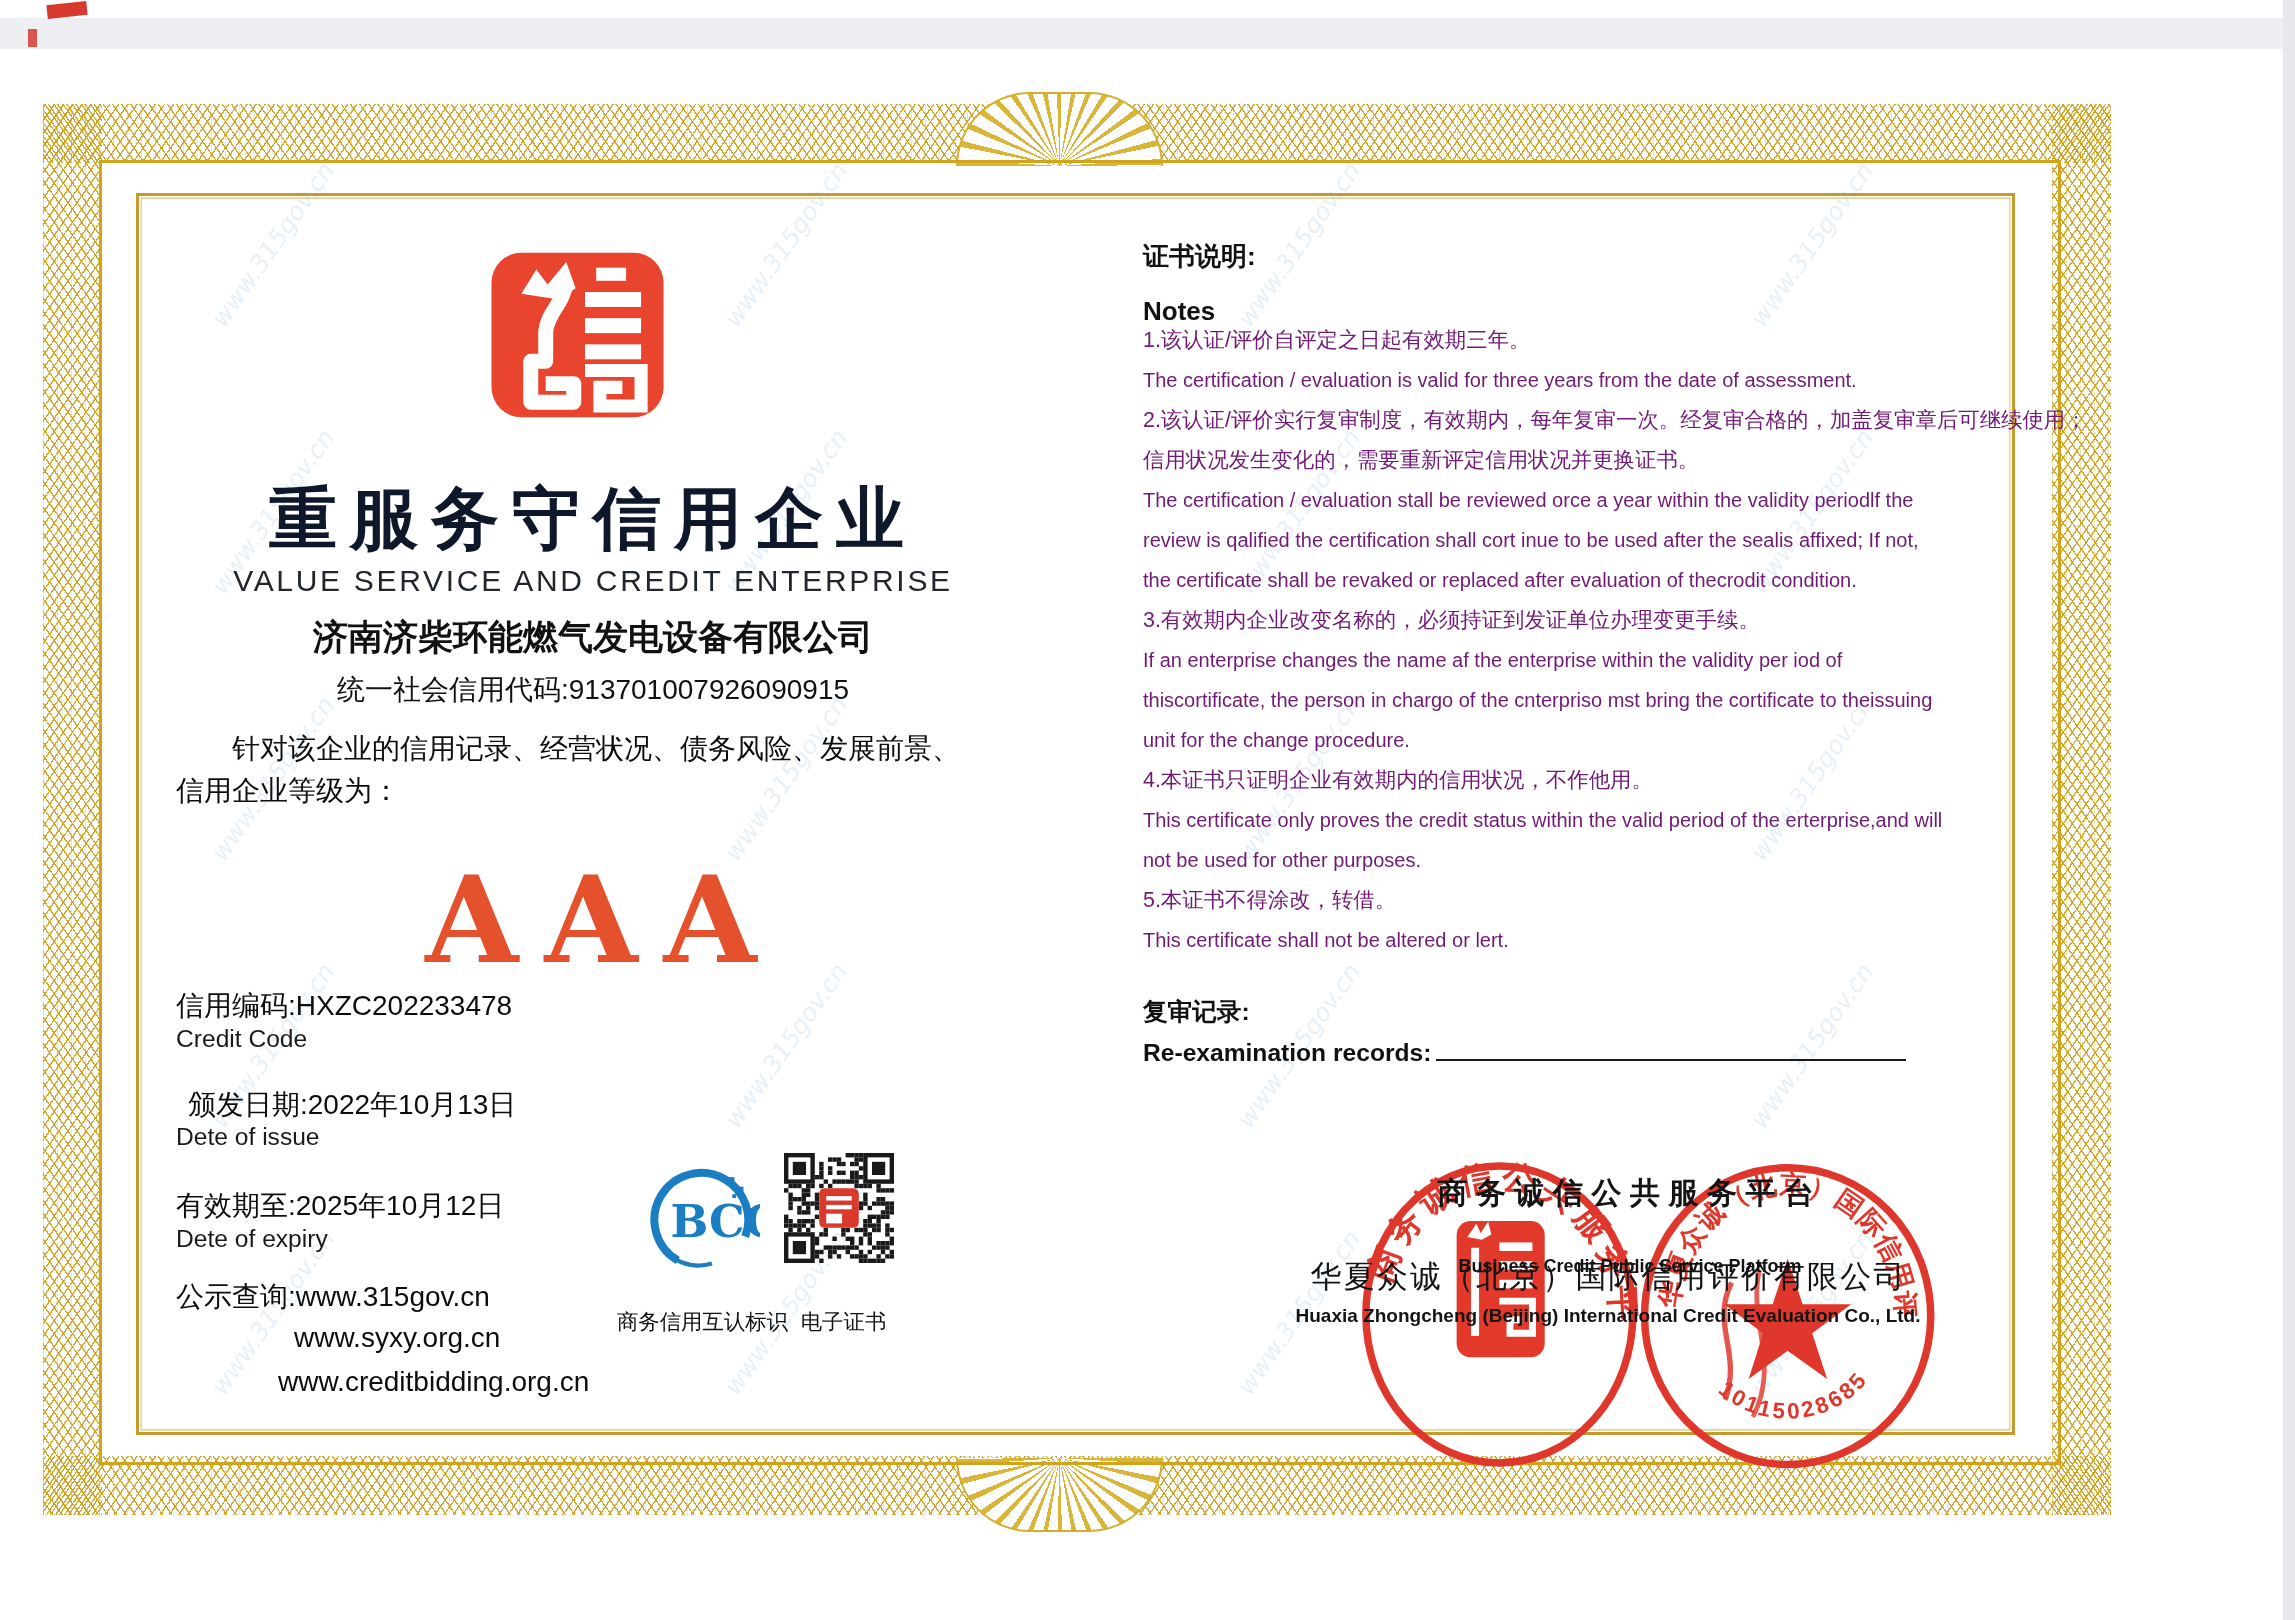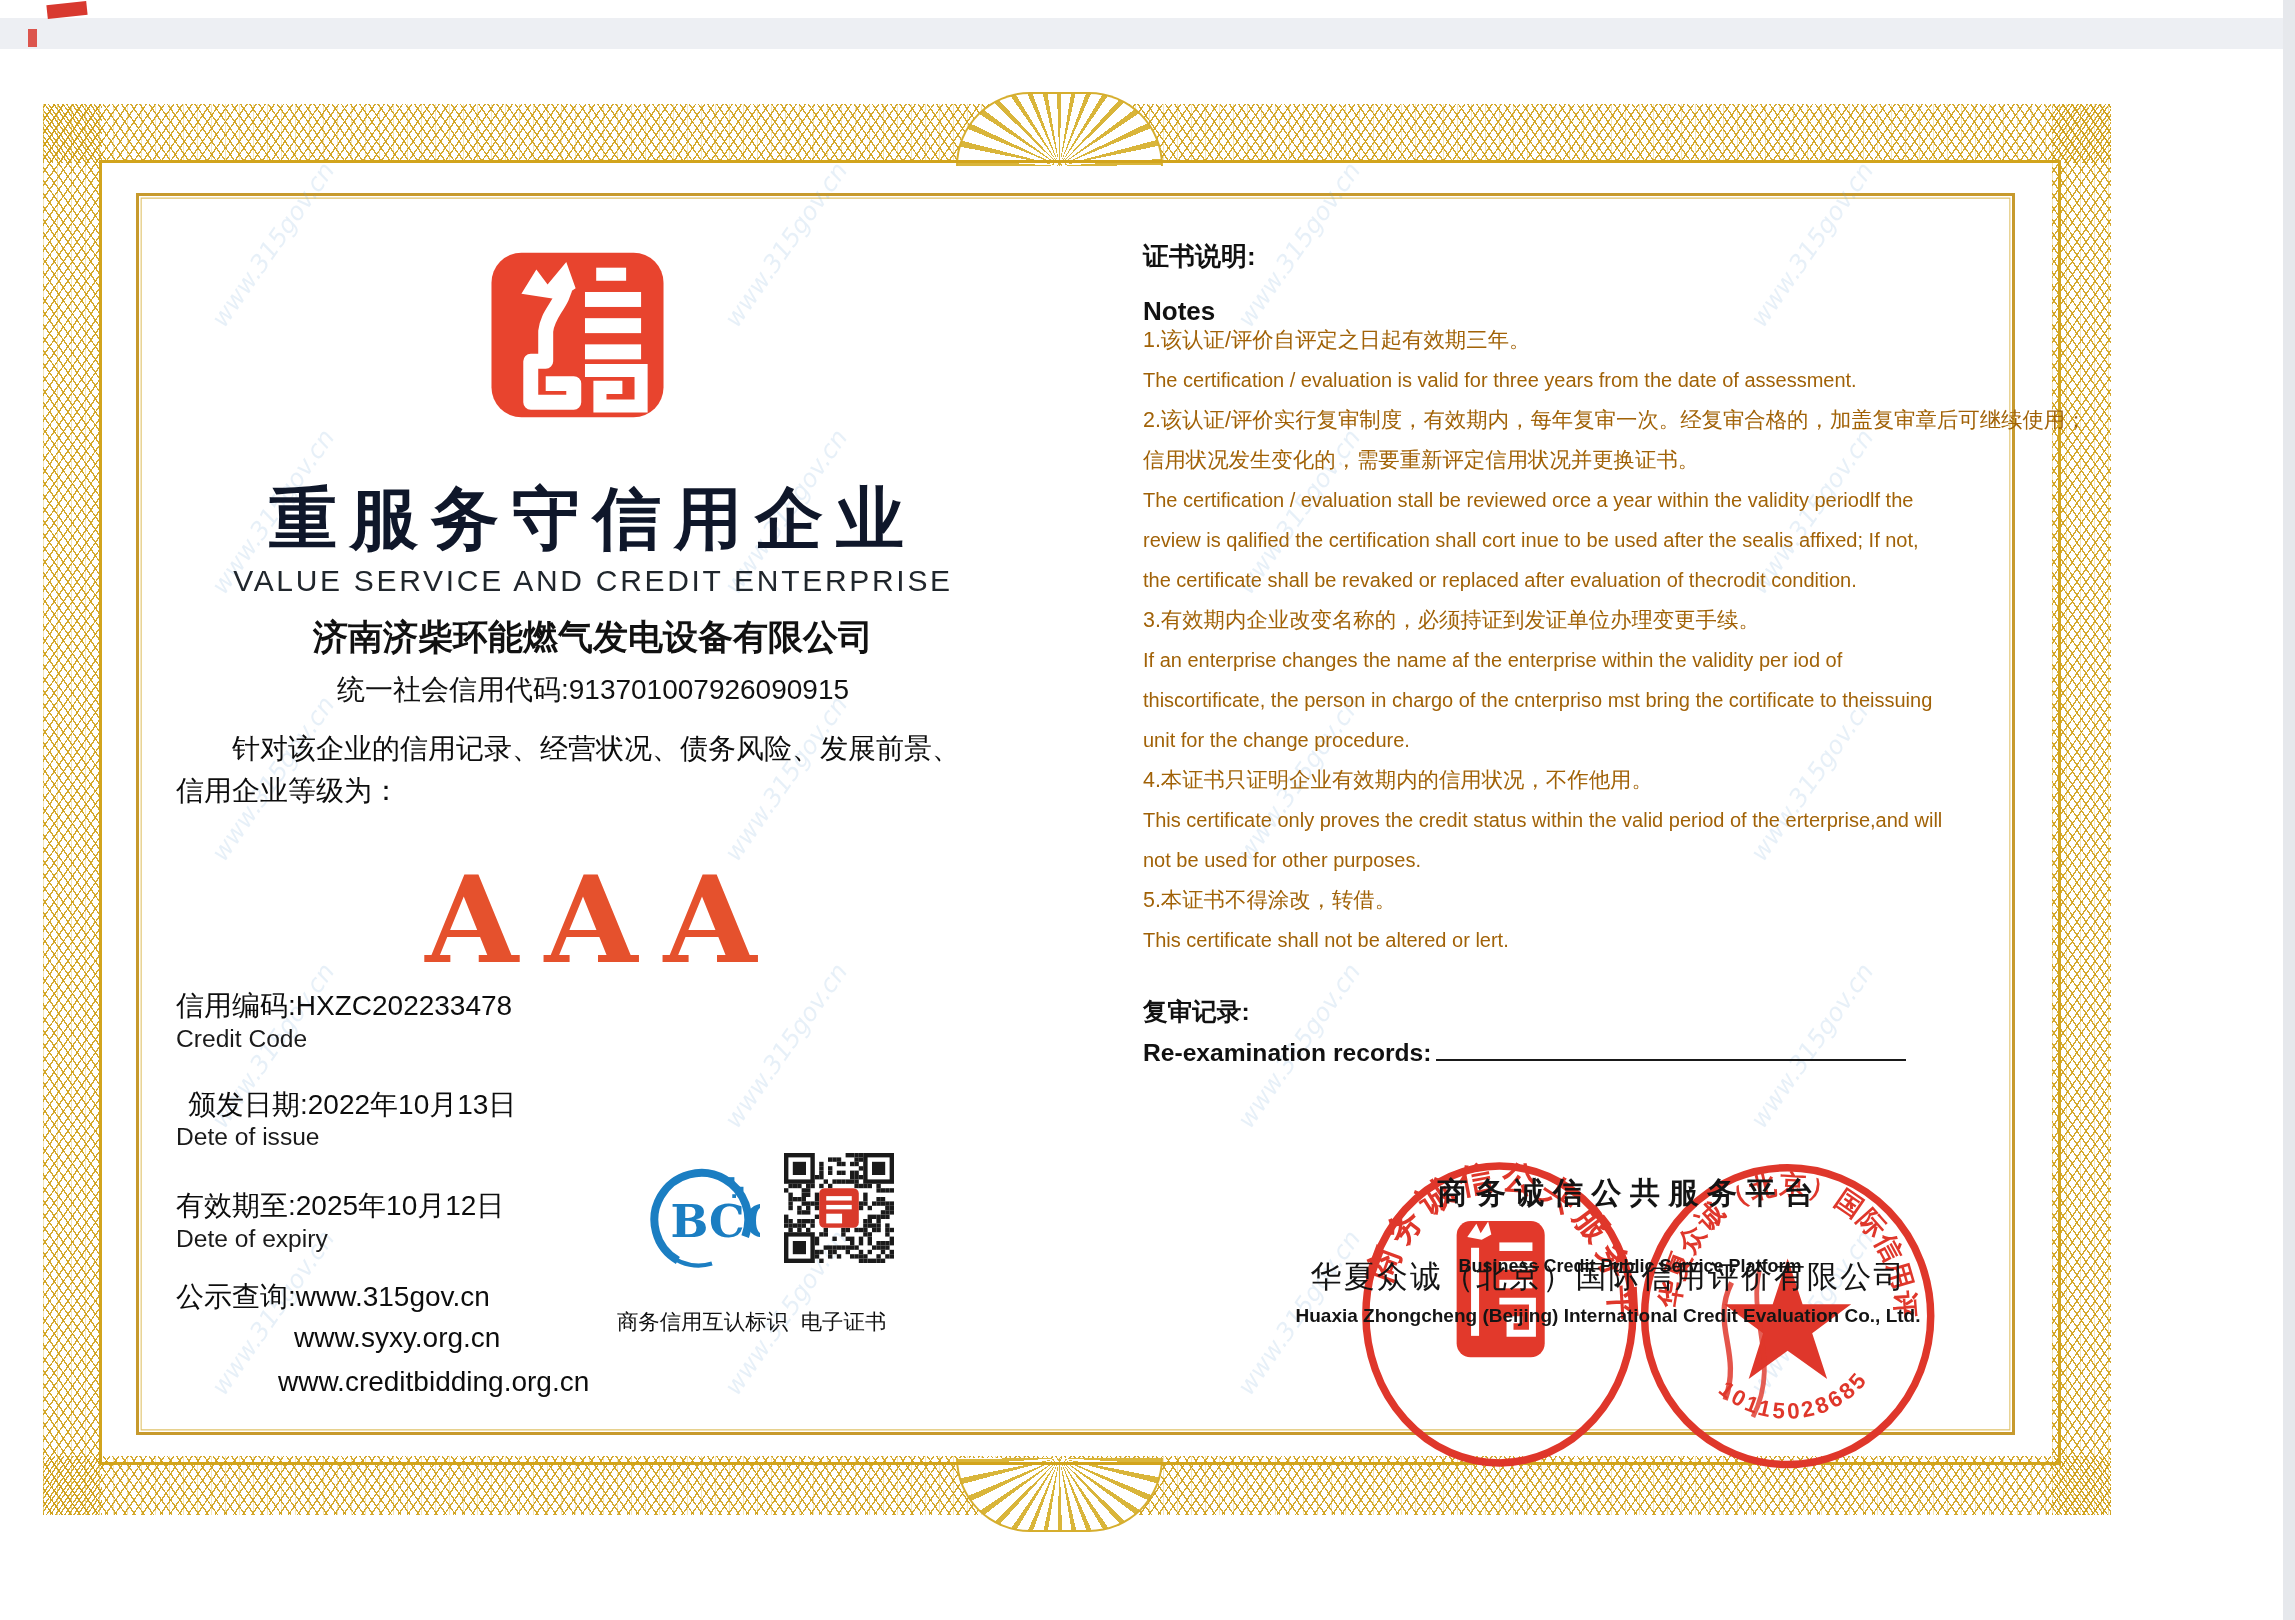--- a/index.html
+++ b/index.html
@@ -56,21 +56,21 @@
 
   .bcc-box{left:648px;top:1161px;width:112px;height:115px;}
   .bcc-caption{left:609px;top:1307px;width:187px;text-align:center;font-size:21.4px;white-space:nowrap;}
   .qr-box{left:784px;top:1153px;width:110px;height:110px;}
   .qr-caption{left:790px;top:1307px;width:107px;text-align:center;font-size:21.4px;white-space:nowrap;}
 
   
   .notes-h-cn{left:1143px;top:239px;font-size:26px;font-weight:bold;white-space:nowrap;}
   .notes-h-en{left:1143px;top:280px;font-size:26px;font-weight:bold;white-space:nowrap;margin-top:16px;}
   .notes-lines{left:1143px;top:320px;width:860px;}
-  .notes-lines div{height:40px;line-height:40px;font-size:21.4px;white-space:nowrap;color:#a16207;}
+  .notes-lines div{height:40px;line-height:40px;font-size:21.4px;white-space:nowrap;color:#701a75;}
   .notes-lines div.en{font-size:20px;}
   .review-cn{left:1143px;top:995px;font-size:24.6px;font-weight:bold;white-space:nowrap;}
   .review-en{left:1143px;top:1039px;font-size:24.6px;font-weight:bold;white-space:nowrap;}
   .fill-line{display:inline-block;width:470px;height:4.3px;border-bottom:2.7px solid #1a1a1a;margin-left:4.3px;}
 
   
   .seals-svg{left:1336px;top:1149px;width:631px;height:331px;}
   .seal-ov1{left:1347px;top:1173px;width:566px;text-align:center;font-size:30px;font-weight:bold;
       letter-spacing:8.5px;color:#141414;white-space:nowrap;}
   .seal-ov2{left:1347px;top:1256px;width:566px;text-align:center;font-size:18px;font-weight:bold;

